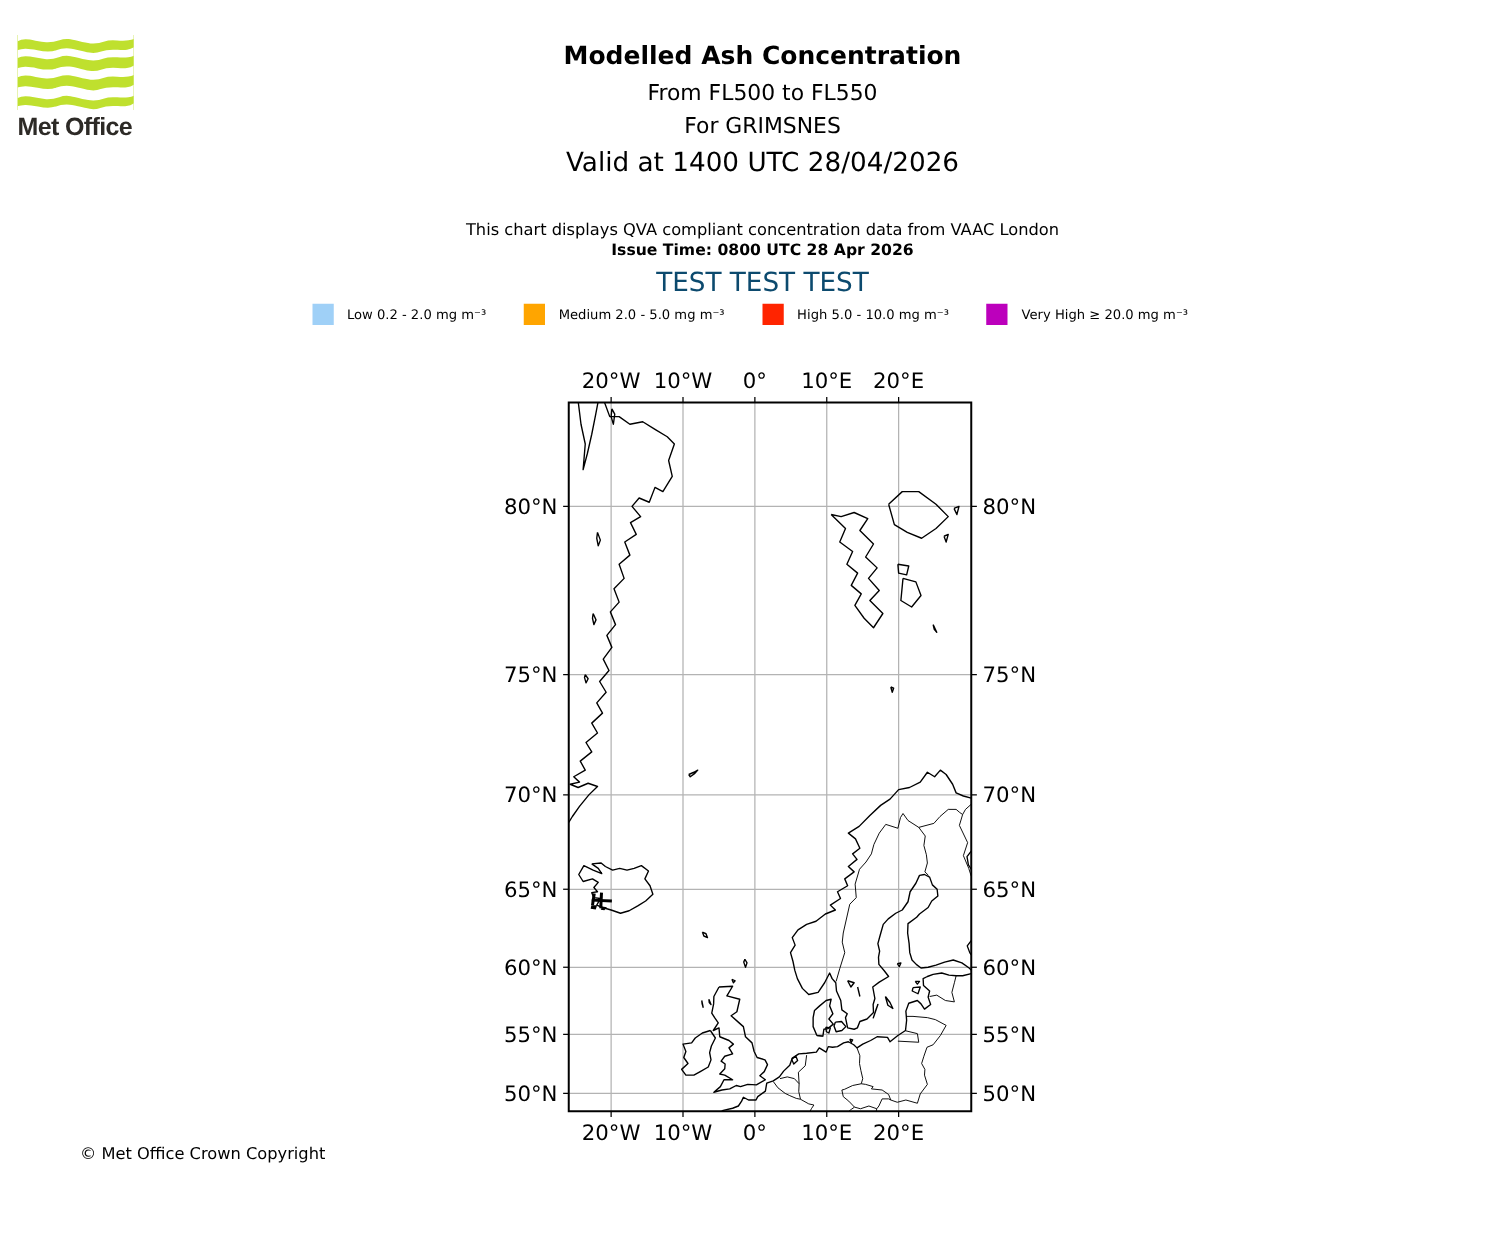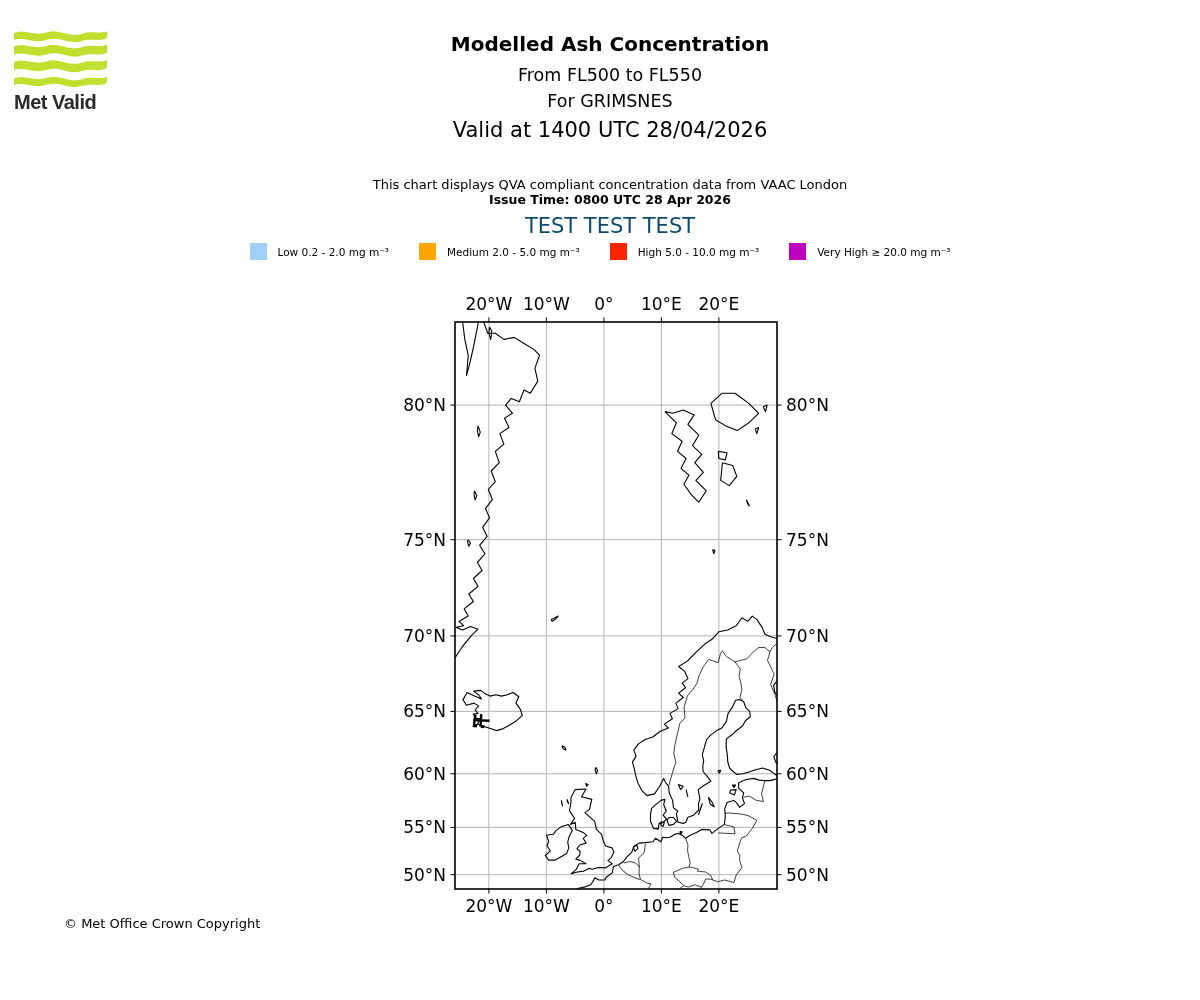--- a/index.html
+++ b/index.html
@@ -32,21 +32,21 @@
     <svg width="93" height="60" viewBox="0 0 93 60" preserveAspectRatio="none">
       <g stroke="#ffffff" fill="none" stroke-linecap="butt">
         <path stroke-width="9" transform="translate(0,-1)" d="M-4,3 C10,-5 18,6 32,1 C45,-4 55,7 68,2 C78,-2 86,5 97,-3"></path>
         <path stroke-width="6" transform="translate(0,14)" d="M-4,3 C10,-5 18,6 32,1 C45,-4 55,7 68,2 C78,-2 86,5 97,-3"></path>
         <path stroke-width="7" transform="translate(0,29)" d="M-4,3 C10,-5 18,6 32,1 C45,-4 55,7 68,2 C78,-2 86,5 97,-3"></path>
         <path stroke-width="8" transform="translate(0,45)" d="M-4,3 C10,-5 18,6 32,1 C45,-4 55,7 68,2 C78,-2 86,5 97,-3"></path>
         <path stroke-width="10" transform="translate(0,61)" d="M-4,3 C10,-5 18,6 32,1 C45,-4 55,7 68,2 C78,-2 86,5 97,-3"></path>
       </g>
     </svg>
   </div>
-  <div id="logo-text">Met Valid</div>
+  <div id="logo-text">Met Office</div>
 </div>
 
 <div id="title" class="abs ctr">Modelled Ash Concentration</div>
 <div id="sub1" class="abs ctr">From FL500 to FL550</div>
 <div id="sub2" class="abs ctr">For GRIMSNES</div>
 <div id="sub3" class="abs ctr">Valid at 1400 UTC 28/04/2026</div>
 <div id="desc" class="abs ctr">This chart displays QVA compliant concentration data from VAAC London</div>
 <div id="issue" class="abs ctr">Issue Time: 0800 UTC 28 Apr 2026</div>
 <div id="testband" class="abs ctr" style="color: #0c4a6e;">TEST TEST TEST</div>
 

